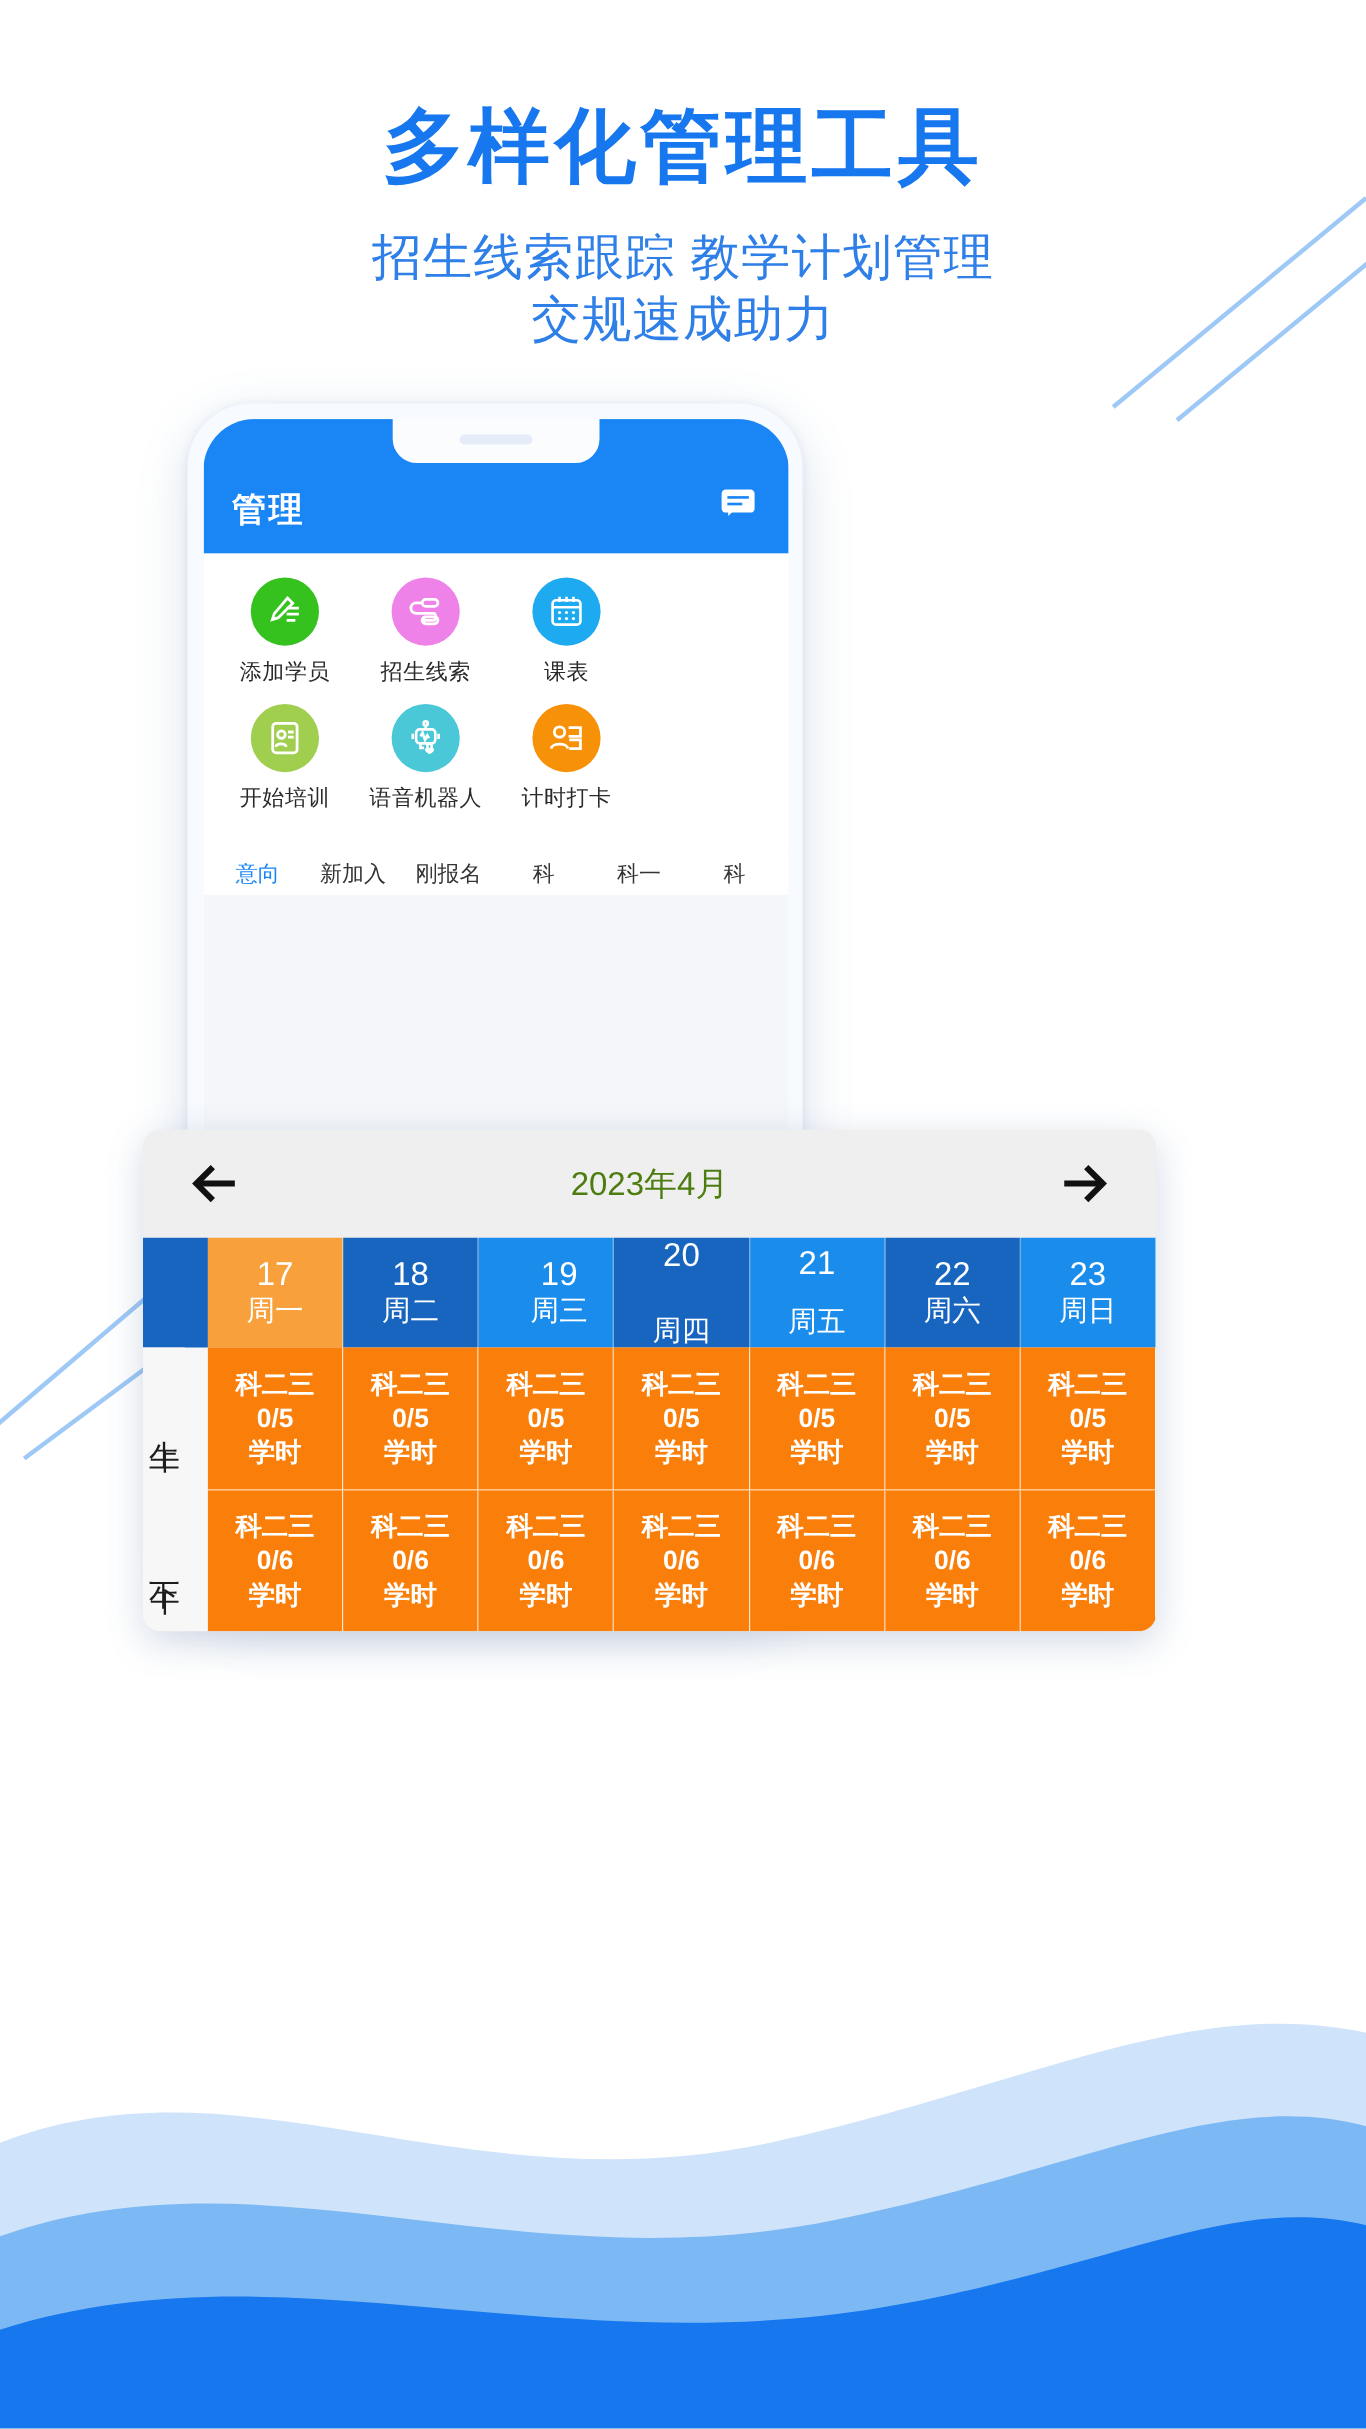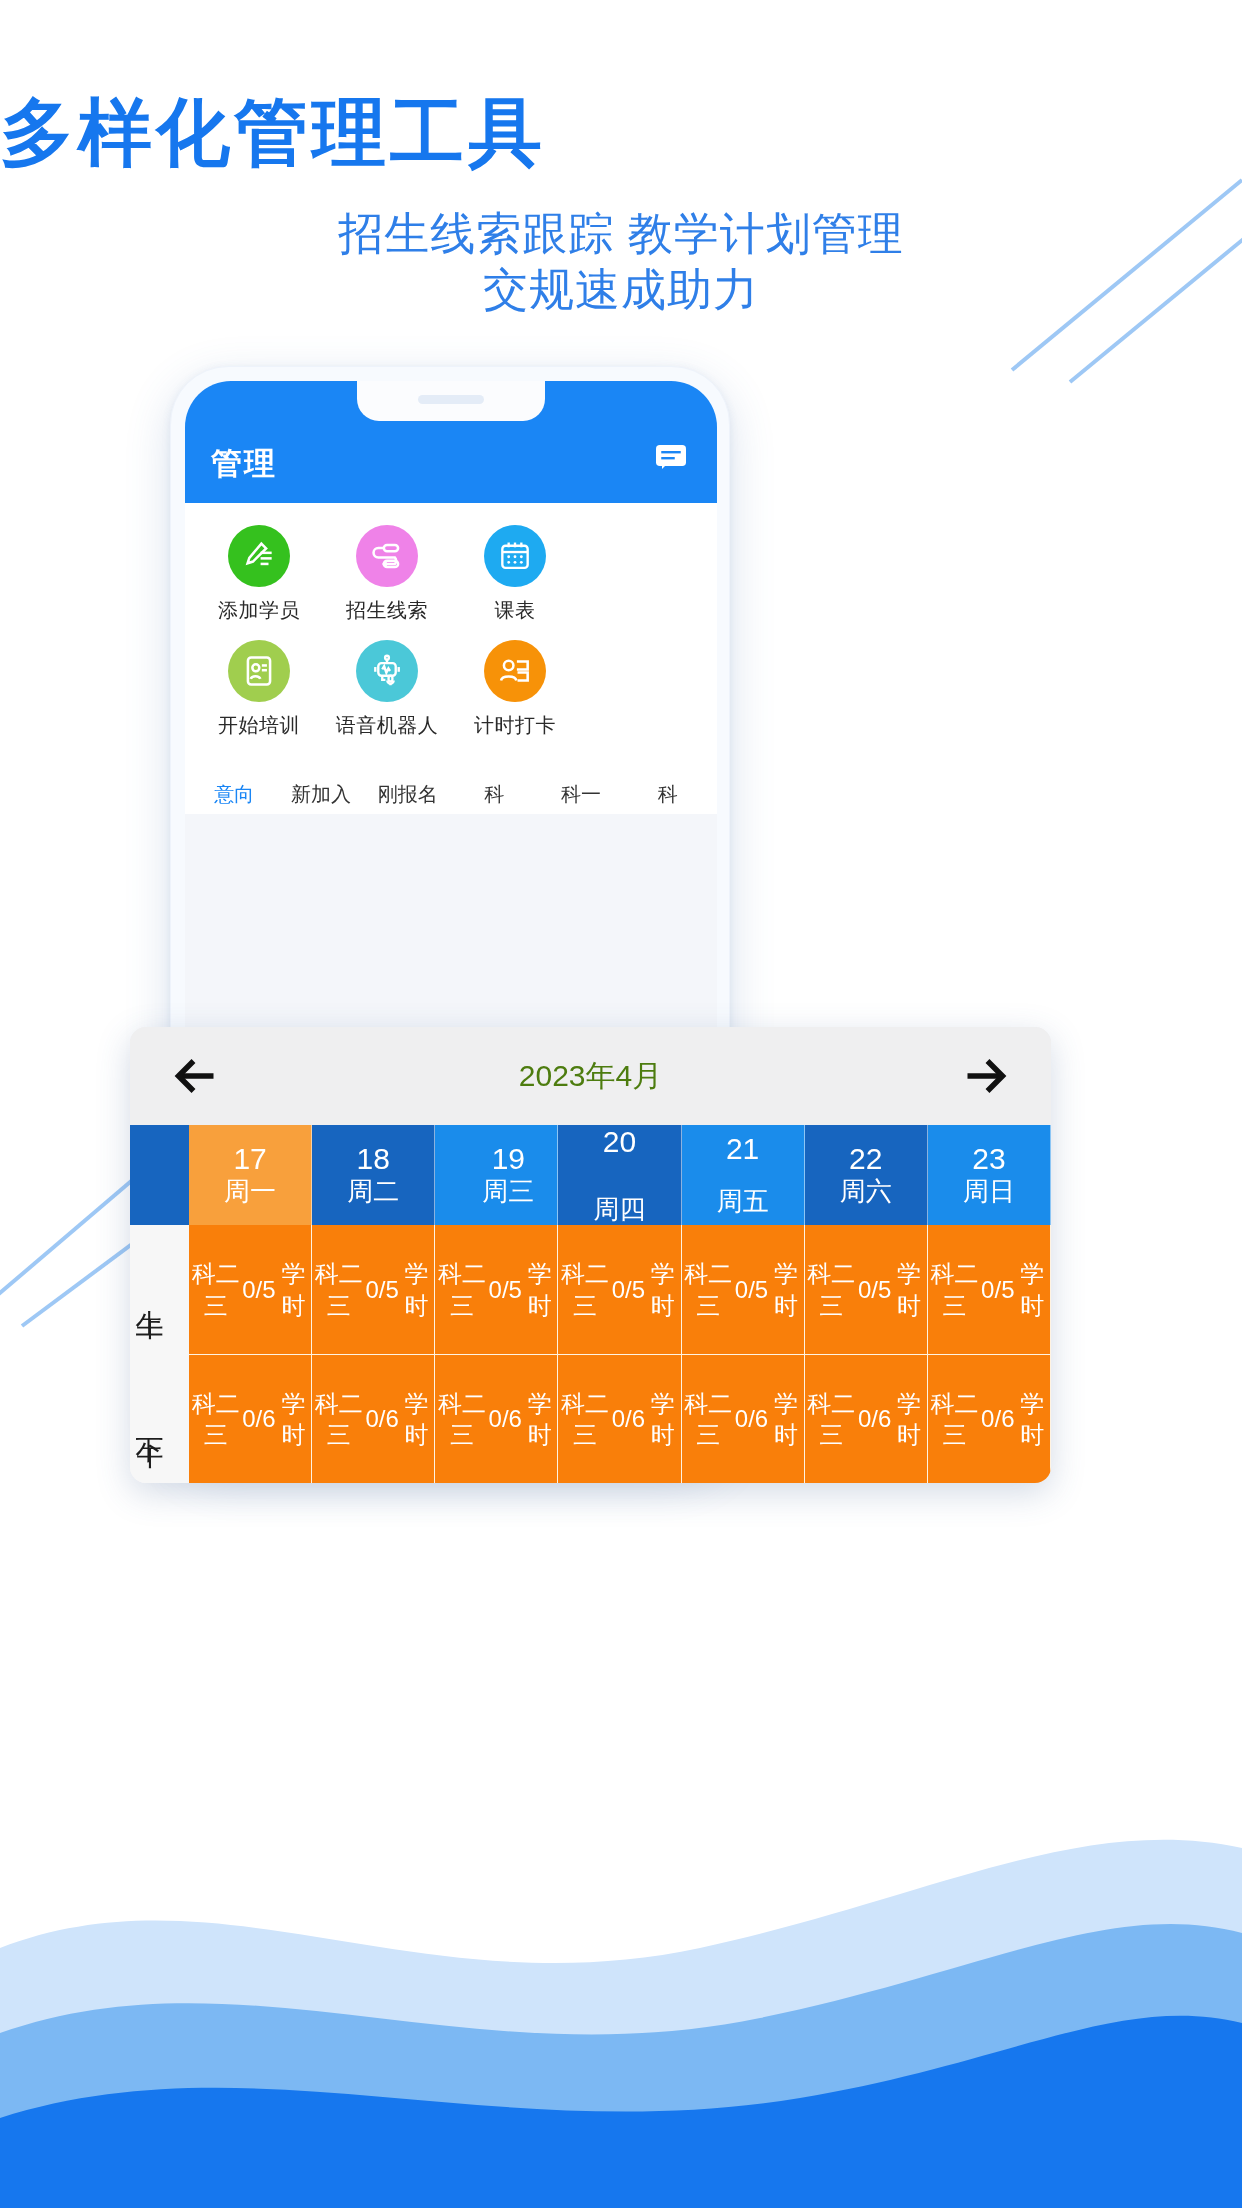--- a/index.html
+++ b/index.html
@@ -18,20 +18,21 @@
 
   
   .wave-svg { position: absolute; left: 0; bottom: 0; width: 1242px; height: 560px; }
   .deco-lines { position: absolute; pointer-events: none; }
   .deco-right { right: -10px; top: 170px; width: 300px; height: 220px; }
   .deco-left  { left: -30px; top: 1140px; width: 260px; height: 190px; }
 
   
   .headline {
     position: absolute; left: 0; top: 96px; width: 1242px;
+    text-align: center;
     font-size: 74px; font-weight: bold; color: #1677ee;
     letter-spacing: 4px;
     line-height: 1.0;
   }
   .subhead {
     position: absolute; left: 0; top: 206px; width: 1242px;
     text-align: center;
     font-size: 45px; color: #2f7fe8; font-weight: 400;
     line-height: 1.25; letter-spacing: 1px;
   }
@@ -199,22 +200,23 @@
     height: 100px; display: flex; flex-direction: column;
     align-items: center; justify-content: center;
     color: #ffffff; border-right: 1px solid rgba(255,255,255,0.5);
   }
   .day-head .dnum { font-size: 30px; line-height: 1.1; }
   .day-head .dweek { font-size: 26px; line-height: 1.25; }
   .slot {
     height: 130px; background: #f97f0a;
     border-right: 1px solid #fff3e2; border-bottom: 1px solid #fff3e2;
     color: #ffffff; font-size: 24px; line-height: 1.3;
-    display: flex; flex-direction: row; align-items: center; justify-content: center;
+    display: flex; flex-direction: column; align-items: center; justify-content: center;
     text-align: center;
+    font-weight: bold;
   }
   .slot.pm { height: 128px; border-bottom: none; }
 </style>
 </head>
 <body>
 
 <div id="page">
 
   <svg class="wave-svg" viewBox="0 0 1242 560" preserveAspectRatio="none">
     <path d="M0,300 C220,215 420,360 700,300 C930,250 1080,165 1242,200 L1242,560 L0,560 Z" fill="#cfe4fb"></path>

